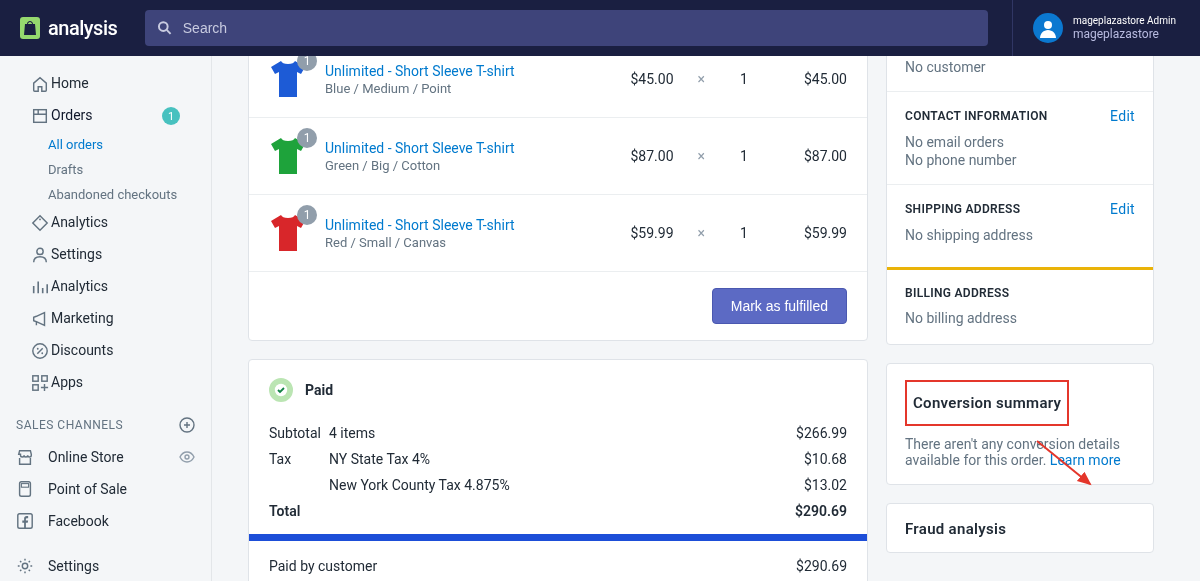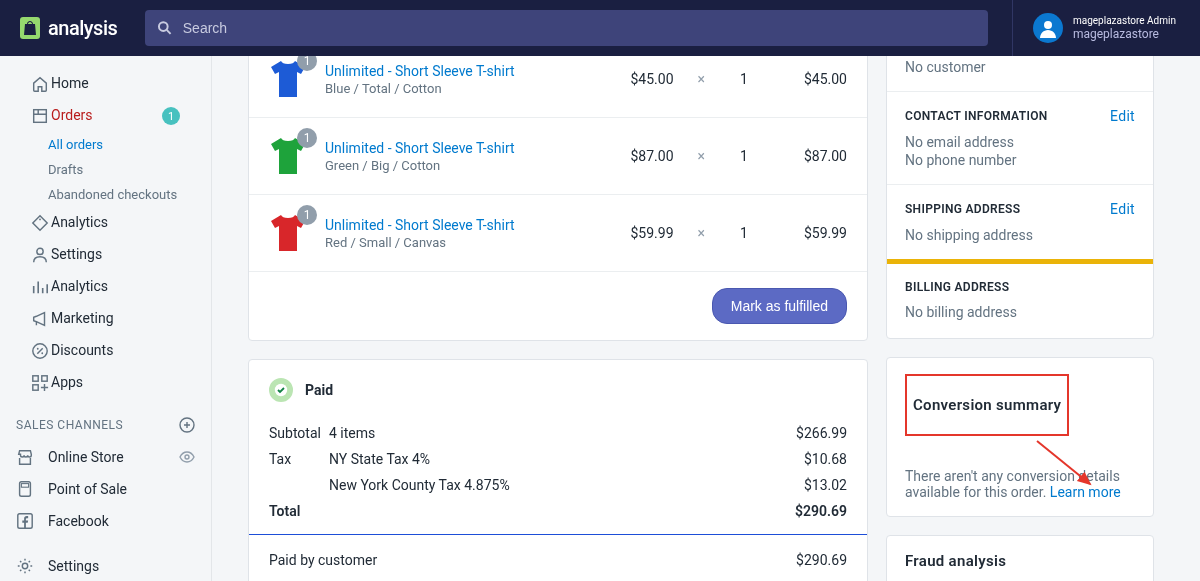--- a/index.html
+++ b/index.html
@@ -16,21 +16,21 @@
   .search-box input::placeholder { color: #c8cbe0; }
   .user-area { display:flex; align-items:center; gap: 10px; padding-right: 24px; border-left: 1px solid #303664; height:100%; padding-left:20px;}
   .avatar { width: 30px; height: 30px; border-radius: 50%; background:#0b78d0; display:flex; align-items:center; justify-content:center;}
   .user-text { line-height: 1.2; }
   .user-text .u1 { font-size: 10px; color:#fff;}
   .user-text .u2 { font-size: 12px; color:#b8bbe0;}
 
   
   .sidebar { position:absolute; top:56px; left:0; width: 212px; bottom:0; background: #f4f6f8; border-right: 1px solid #e3e6e9; padding-top: 12px; display:flex; flex-direction:column;}
   .nav-item { display:flex; align-items:flex-start; gap: 2px; padding: 7px 31px; color:#212b36; cursor:pointer;}
-  .nav-item.active .label { color:#b91c1c; }
+  .nav-item.active .label { color:#0f172a; }
   .nav-item .label { font-size:14px; }
   .nav-icon { width: 18px; height:18px; color:#637381;}
   .nav-sub { padding: 5px 16px 5px 48px; font-size:13px; color:#637381; cursor:pointer;}
   .nav-sub.sel { color:#007ace;}
   .badge-pill { margin-left:auto; background:#47c1bf; color:#fff; border-radius:9px; min-width:18px; height:18px; font-size:11px; display:flex; align-items:center; justify-content:center; padding:0 5px;}
   .section-title { padding: 18px 16px 8px; font-size:12px; color:#637381; letter-spacing:0.5px; display:flex; align-items:center;}
   .section-title .plus { margin-left:auto; color:#637381; }
   .channel-item { display:flex; align-items:center; gap:14px; padding:7px 16px; color:#212b36; cursor:pointer;}
   .channel-item .eye { margin-left:auto; color:#919eab; font-size:14px;}
   .settings-item { margin-top:auto; padding: 20px 16px; display:flex; align-items:center; gap:14px; color:#212b36; cursor:pointer;}
@@ -51,40 +51,40 @@
   .shirt { width: 38px; height: 40px; display:flex; align-items:center; justify-content:center;}
   .qtybadge { position:absolute; top:-8px; right:-10px; background:#919eab; color:#fff; border-radius:10px; min-width:20px; height:20px; font-size:12px; display:flex; align-items:center; justify-content:center;}
   .item-text { flex:1;}
   .item-text .link { color:#007ace; font-size:14px;}
   .item-text .variant { color:#637381; font-size:13px; margin-top:2px;}
   .price-col { width: 100px; text-align:right; color:#212b36;}
   .qty-col { width: 30px; text-align:center; color:#212b36;}
   .times { color:#919eab; padding:0 6px;}
   .linetotal { width:70px; text-align:right;}
   .fulfill-row { padding: 16px 20px; display:flex; justify-content:flex-end;}
-  .btn-primary { background:#5c6ac4; color:#fff; border:1px solid #4a58b0; border-radius:15px; padding: 9px 18px; font-size:14px; cursor:pointer;}
+  .btn-primary { background:#5c6ac4; color:#fff; border:1px solid #4a58b0; border-radius:4px; padding: 9px 18px; font-size:14px; cursor:pointer;}
 
   
   .payhead { display:flex; align-items:center; gap:12px; padding: 18px 20px 10px;}
   .check-circle { width:24px; height:24px; border-radius:50%; background:#bbe5b3; border:4px solid #bbe5b3; display:flex; align-items:center; justify-content:center;}
   .paytable { padding: 8px 20px 16px;}
   .prow { display:flex; padding:5px 0; font-size:14px;}
   .prow .c1 { width:60px;}
   .prow .c2 { flex:1;}
   .prow .c3 { width:80px; text-align:right;}
   .prow.bold { font-weight:600;}
-  .divider { border-top:1px solid #1d4ed8; margin: 10px -20px 0; padding:12px 20px 0;}
+  .divider { border-top:7px solid #1d4ed8; margin: 10px -20px 0; padding:12px 20px 0;}
 
   
   .rcard { background:#fff; border:1px solid #dfe3e8; border-radius:4px; margin-bottom:18px; padding: 16px 18px;}
   .rcard h3 { font-size:12px; font-weight:600; letter-spacing:0.3px; color:#212b36; text-transform:uppercase; margin-bottom:10px; display:flex; align-items:center;}
   .rcard h3 .edit { margin-left:auto; color:#007ace; font-weight:normal; text-transform:none; font-size:14px;}
   .rcard .body { font-size:14px; color:#637381;}
   .rcard .body p { margin:2px 0;}
-  .rcard.conversion h3 { font-size:15px; text-transform:none; font-weight:600; padding:20px 6px; border:2px solid #e4362b; width:fit-content; margin-bottom:32px;}
+  .rcard.conversion h3 { font-size:15px; text-transform:none; font-weight:600; padding:12px 6px; border:2px solid #e4362b; width:fit-content; margin-bottom:10px;}
   .learn { color:#007ace; }
 
   
   .arrow-svg { position:absolute; top:380px; left:820px; pointer-events:none;}
 
   svg { display:block; }
 </style>
 </head>
 <body>
 
@@ -239,21 +239,21 @@
               <div class="thumb">
                 <div class="shirt">
                   <svg width="38" height="40" viewBox="0 0 38 40">
                     <path fill="#1d5bd6" d="M12 2c1 2 3 3 7 3s6-1 7-3l10 6-4 7-4-2v25H10V13l-4 2-4-7 10-6z"></path>
                   </svg>
                 </div>
                 <span class="qtybadge">1</span>
               </div>
               <div class="item-text">
                 <div class="link">Unlimited - Short Sleeve T-shirt</div>
-                <div class="variant">Blue / Total / Cotton</div>
+                <div class="variant">Blue / Medium / Point</div>
               </div>
               <div class="price-col">$45.00</div>
               <div class="times">×</div>
               <div class="qty-col">1</div>
               <div class="linetotal">$45.00</div>
             </div>
             <div class="litem">
               <div class="thumb">
                 <div class="shirt">
                   <svg width="38" height="40" viewBox="0 0 38 40">
@@ -342,34 +342,34 @@
       <div class="rcard" style="padding-top:30px; margin-top:-8px;">
         <div class="body">
             <p>No customer</p>
           </div>
         <div style="border-top:1px solid #ebeef0; margin:16px -18px 0; padding:16px 18px 0;">
           <h3>
               <span>Contact Information</span>
               <a class="edit">Edit</a>
             </h3>
           <div class="body">
-            <p>No email address</p>
+            <p>No email orders</p>
             <p>No phone number</p>
           </div>
         </div>
         <div style="border-top:1px solid #ebeef0; margin:16px -18px 0; padding:16px 18px 0;">
           <h3>
               <span>Shipping Address</span>
               <a class="edit">Edit</a>
             </h3>
           <div class="body">
               <p>No shipping address</p>
             </div>
         </div>
-        <div style="border-top:5px solid #eab308; margin:16px -18px 0; padding:16px 18px 0;">
+        <div style="border-top:3px solid #eab308; margin:24px -18px 0; padding:16px 18px 0;">
           <h3>
               <span>Billing Address</span>
             </h3>
           <div class="body">
               <p>No billing address</p>
             </div>
         </div>
       </div>
 
       <div class="rcard conversion">

